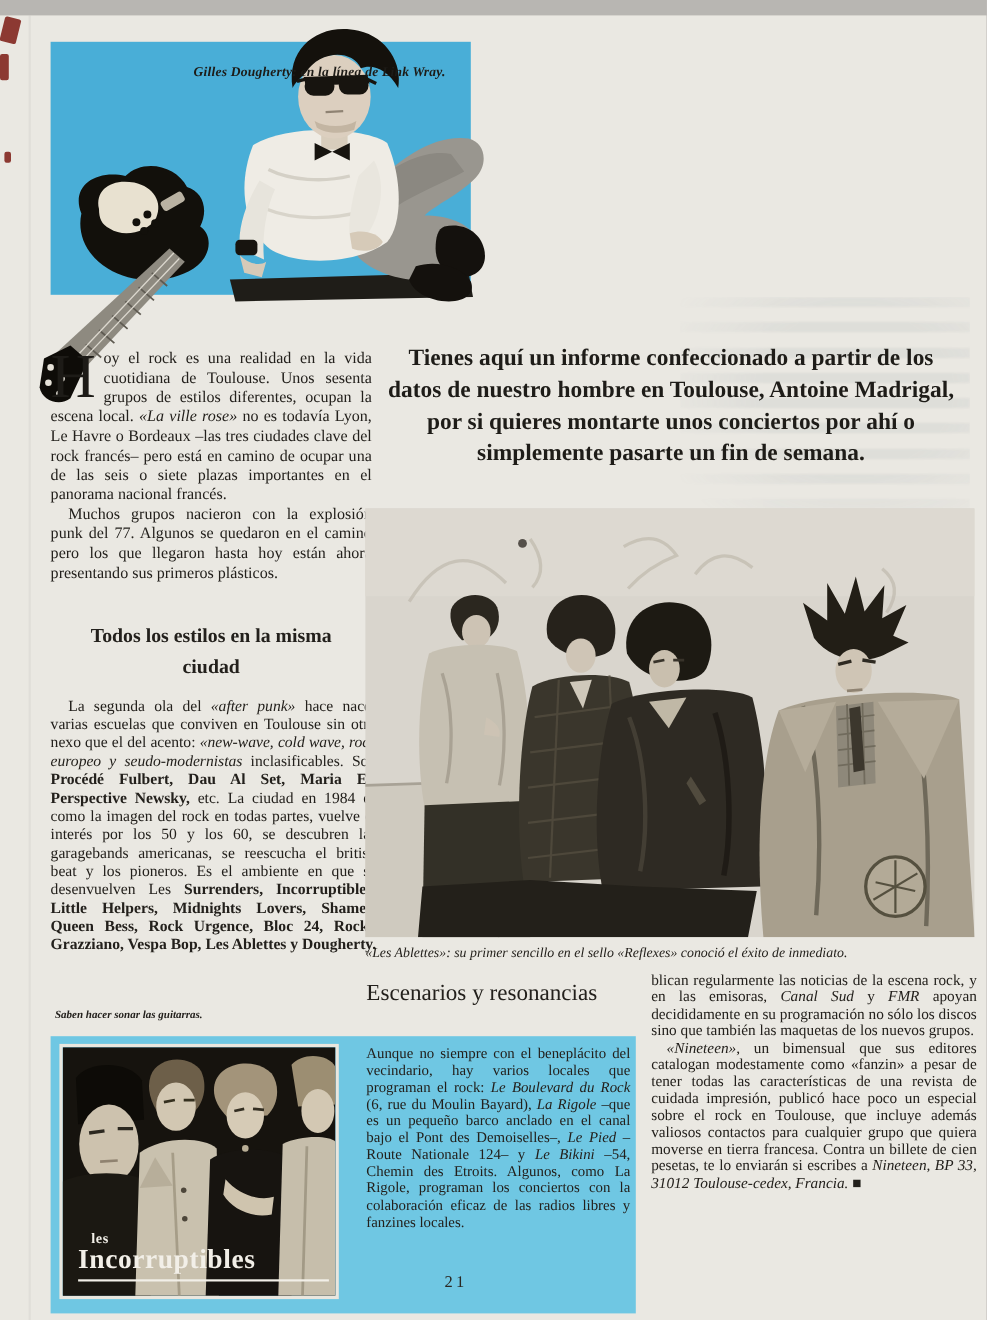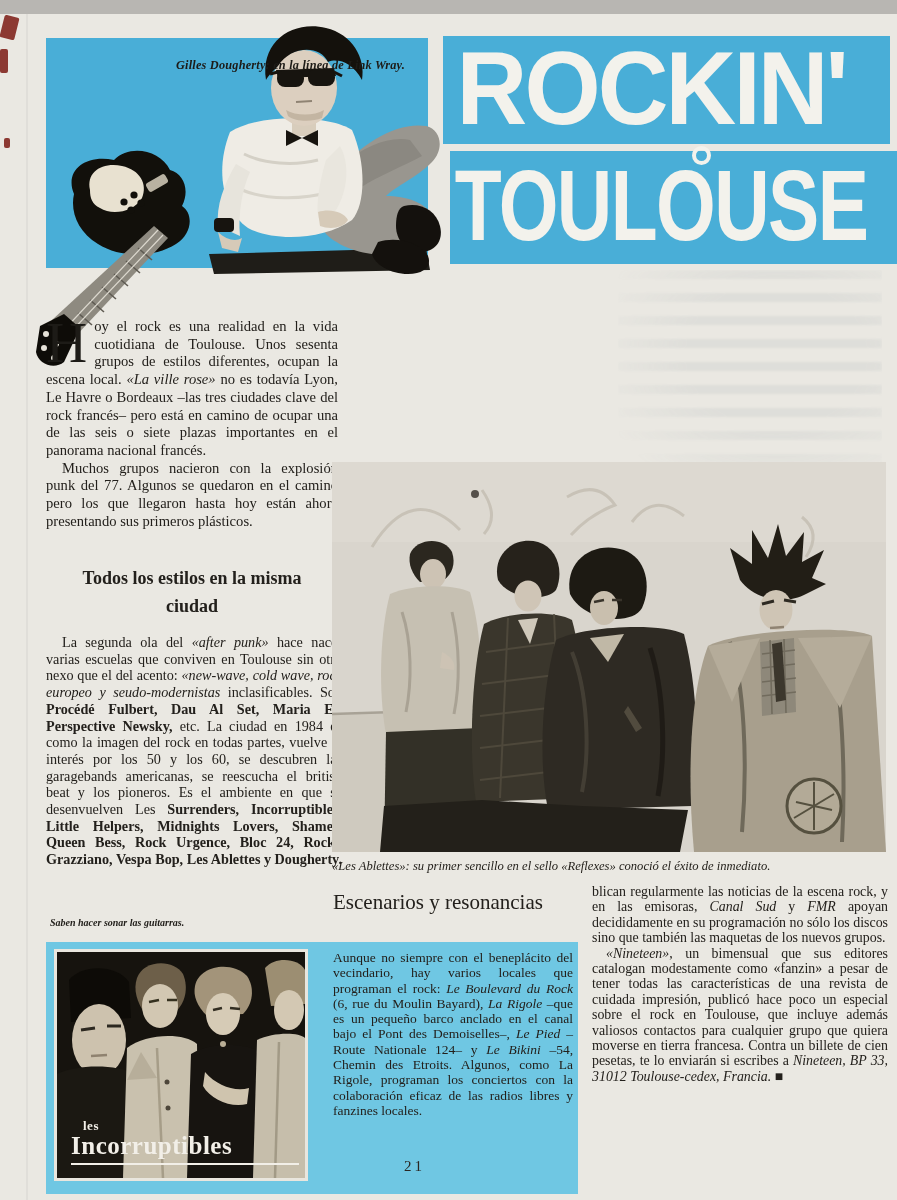--- a/index.html
+++ b/index.html
@@ -153,30 +153,24 @@
       <path d="M30,300 L46,314 L30,348 C20,356 4,350 2,338 L6,312 Z" fill="#0e0c08"></path>
       <circle cx="12" cy="320" r="3" fill="#e6e2d8"></circle>
         <circle cx="22" cy="330" r="3" fill="#e6e2d8"></circle>
       <circle cx="10" cy="334" r="3" fill="#e6e2d8"></circle>
         <circle cx="20" cy="344" r="3" fill="#e6e2d8"></circle>
     </g>
   </svg>
 
   <div class="abs header-caption">Gilles Dougherty: en la línea de Link Wray.</div>
 
-  <div class="abs title-block blk-rockin">
-    <span class="title-txt txt-rockin">ROCKIN'</span>
-  </div>
-  <div class="abs title-block blk-toulouse">
-    <span class="title-txt txt-toulouse">TOULOUSE</span>
-    <span class="ring"></span>
-  </div>
 
   <div class="abs ghost"></div>
 
+  <div class="abs intro">Tienes aquí un informe confeccionado a partir de los datos de nuestro hombre en Toulouse, Antoine Madrigal, por si quieres montarte unos conciertos por ahí o simplemente pasarte un fin de semana.</div>
 
   <div class="abs colL">
     <p class="body-p"><span class="dropcap">H</span><span><span class="run-n">oy el rock es una realidad en la vida cuotidiana de Toulouse. Unos sesenta grupos de estilos diferentes, ocupan la escena local. </span><span class="run-i">«La ville rose»</span><span class="run-n"> no es todavía Lyon, Le Havre o Bordeaux –las tres ciudades clave del rock francés– pero está en camino de ocupar una de las seis o siete plazas importantes en el panorama nacional francés.</span></span></p>
     <p class="body-p indent">Muchos grupos nacieron con la explosión punk del 77. Algunos se quedaron en el camino pero los que llegaron hasta hoy están ahora presentando sus primeros plásticos.</p>
   </div>
   <div class="abs h-estilos">Todos los estilos en la misma ciudad</div>
   <div class="abs colL2">
     <p class="body-p indent"><span class="run-n">La segunda ola del </span><span class="run-i">«after punk»</span><span class="run-n"> hace nacer varias escuelas que conviven en Toulouse sin otro nexo que el del acento: </span><span class="run-i">«new-wave, cold wave, rock europeo y seudo-modernistas</span><span class="run-n"> inclasificables. Son </span><span class="run-b">Procédé Fulbert, Dau Al Set, Maria Et, Perspective Newsky,</span><span class="run-n"> etc. La ciudad en 1984 es como la imagen del rock en todas partes, vuelve el interés por los 50 y los 60, se descubren las garagebands americanas, se reescucha el british beat y los pioneros. Es el ambiente en que se desenvuelven Les </span><span class="run-b">Surrenders, Incorruptibles, Little Helpers, Midnights Lovers, Shames, Queen Bess, Rock Urgence, Bloc 24, Rocky Grazziano, Vespa Bop, Les Ablettes y Dougherty.</span></p>
   </div>
   <div class="abs guitars-cap">Saben hacer sonar las guitarras.</div>

